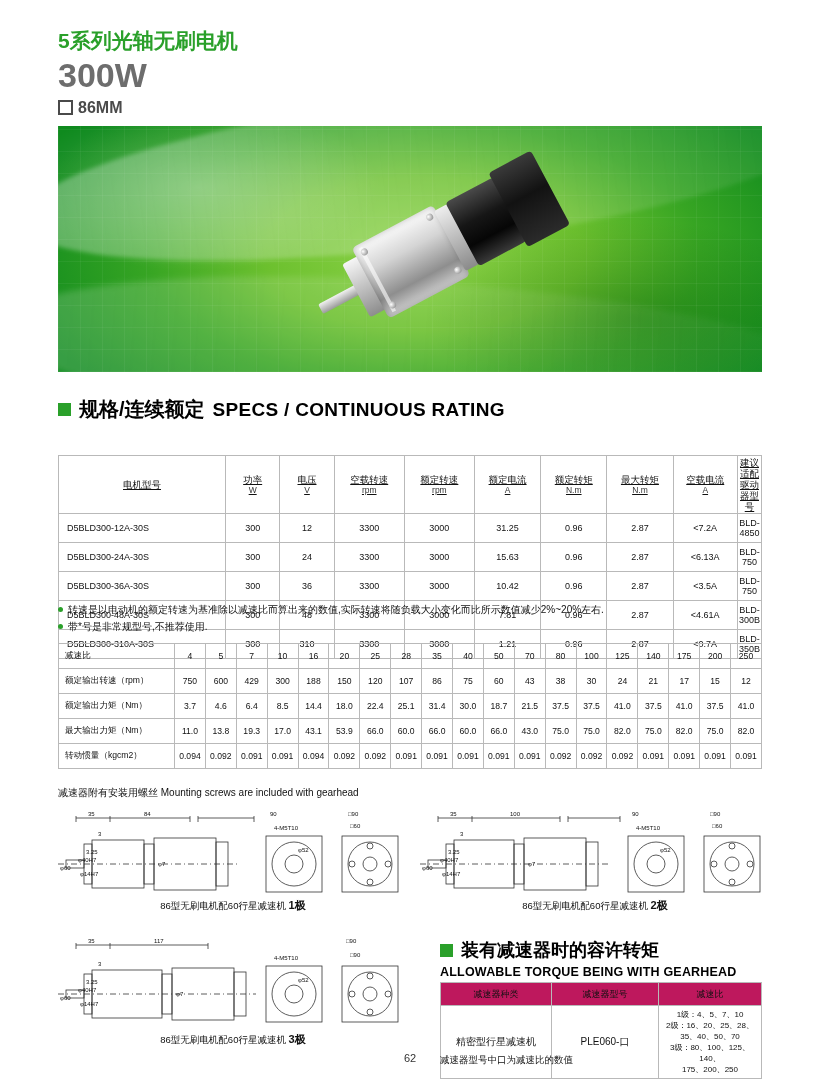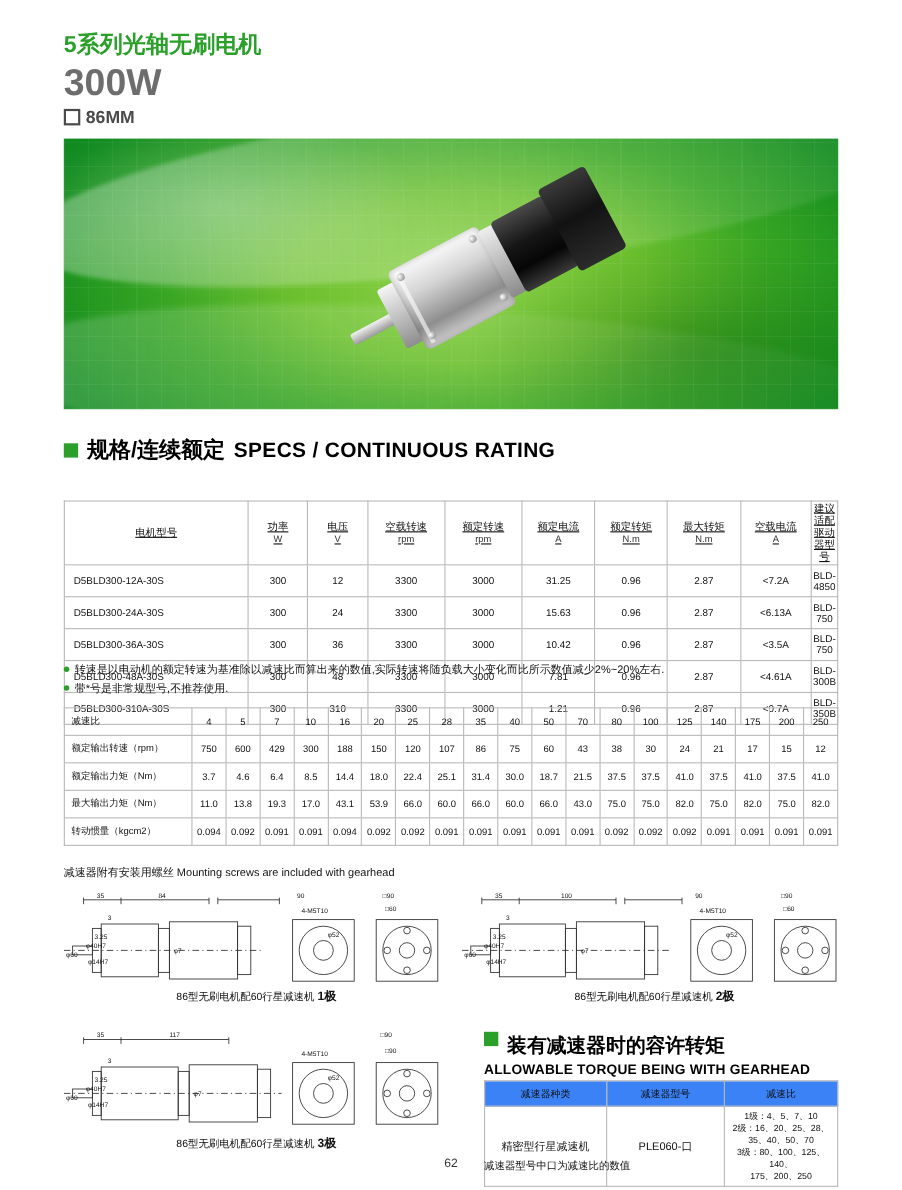--- a/index.html
+++ b/index.html
@@ -115,28 +115,28 @@
   .dim-head .en{font-size:10.5px;font-weight:bold;letter-spacing:.2px;}
   .dim-sub{position:absolute;left:58px;top:786px;font-size:10px;color:#111;}
 
   .dwg{position:absolute;}
   .dwg svg{display:block;}
   .dcap{position:absolute;font-size:9.5px;color:#111;text-align:center;}
   .dcap b{font-size:11px;}
 
   
   .tq-head{position:absolute;left:440px;top:938px;}
-  .tq-head .row1{display:flex;align-items:flex-start;gap:8px;}
+  .tq-head .row1{display:flex;align-items:center;gap:8px;}
   .tq-head .mark{width:13px;height:13px;background:#2aa02a;}
   .tq-head .cn{font-size:18px;font-weight:bold;}
   .tq-head .en{font-size:12.5px;font-weight:bold;margin-top:3px;letter-spacing:.2px;}
 
   .t-torque{position:absolute;left:440px;top:982px;width:322px;font-size:9px;}
   .t-torque th,.t-torque td{border:1px solid #b9b9b9;text-align:center;color:#111;font-weight:normal;}
-  .t-torque th{height:20px;background:#3b82f6;}
+  .t-torque th{height:20px;background:#be185d;}
   .t-torque td{height:18px;margin-left:32px;}
   .t-torque td.name{font-size:10px;}
   .t-torque td.ratio{font-size:8px;line-height:11px;padding:3px 2px;}
   .tq-note{position:absolute;left:440px;top:1054px;font-size:9.5px;color:#111;}
 
   .pageno{position:absolute;left:0;right:0;top:1052px;text-align:center;font-size:11px;color:#333;}
 </style>
 </head>
 <body>
 

